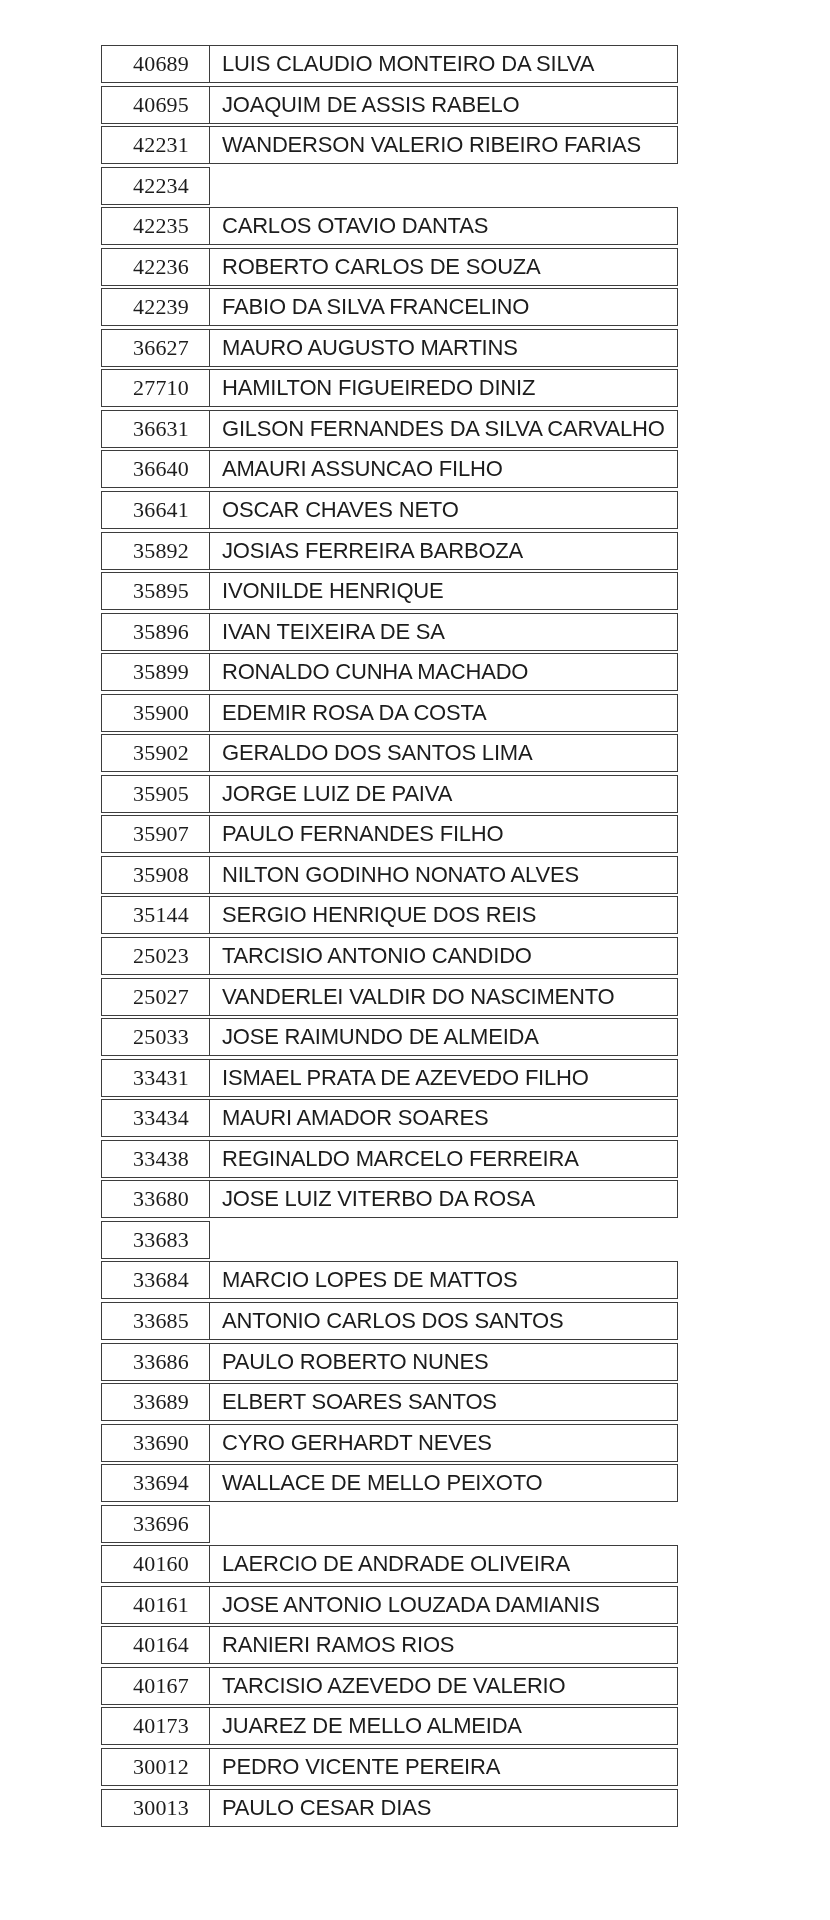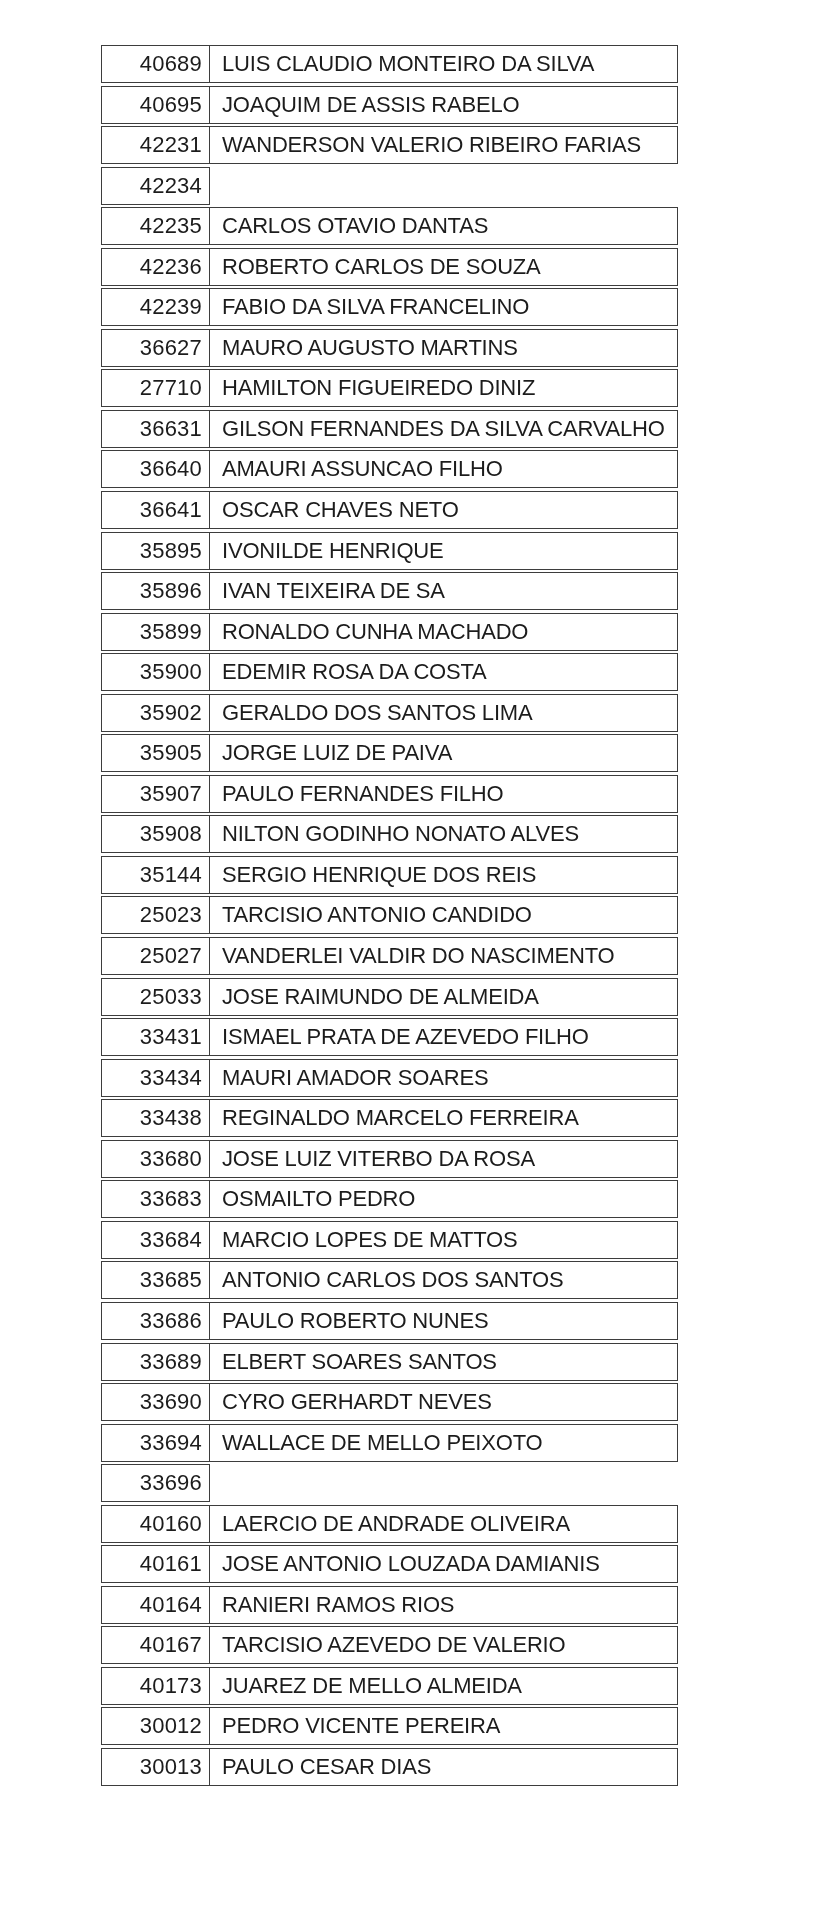--- a/index.html
+++ b/index.html
@@ -42,22 +42,23 @@
     align-items:center;
     border:var(--bw) solid var(--border);
     font-size:22px;
     line-height:1;
     white-space:nowrap;
     overflow:visible;
   }
   .cell.num{
     width:var(--num-col-w);
     justify-content:flex-end;
-    padding-right:7px;
+    padding-right:20px;
     letter-spacing:0.2px;
+    font-family:Liberation Serif, serif;
   }
   .cell.name{
     flex:1;
     border-left:none;
     padding-left:12px;
     letter-spacing:-0.2px;
   }
 </style>
 </head>
 <body>
@@ -115,20 +116,24 @@
   <div class="row">
     <div class="cell num">36640</div>
     <div class="cell name">AMAURI ASSUNCAO FILHO</div>
   </div>
 
   <div class="row">
     <div class="cell num">36641</div>
     <div class="cell name">OSCAR CHAVES NETO</div>
   </div>
 
+  <div class="row">
+    <div class="cell num">35892</div>
+    <div class="cell name">JOSIAS FERREIRA BARBOZA</div>
+  </div>
 
   <div class="row">
     <div class="cell num">35895</div>
     <div class="cell name">IVONILDE HENRIQUE</div>
   </div>
 
   <div class="row">
     <div class="cell num">35896</div>
     <div class="cell name">IVAN TEIXEIRA DE SA</div>
   </div>
@@ -198,21 +203,20 @@
     <div class="cell name">REGINALDO MARCELO FERREIRA</div>
   </div>
 
   <div class="row">
     <div class="cell num">33680</div>
     <div class="cell name">JOSE LUIZ VITERBO DA ROSA</div>
   </div>
 
   <div class="row">
     <div class="cell num">33683</div>
-    <div class="cell name">OSMAILTO PEDRO</div>
   </div>
 
   <div class="row">
     <div class="cell num">33684</div>
     <div class="cell name">MARCIO LOPES DE MATTOS</div>
   </div>
 
   <div class="row">
     <div class="cell num">33685</div>
     <div class="cell name">ANTONIO CARLOS DOS SANTOS</div>

